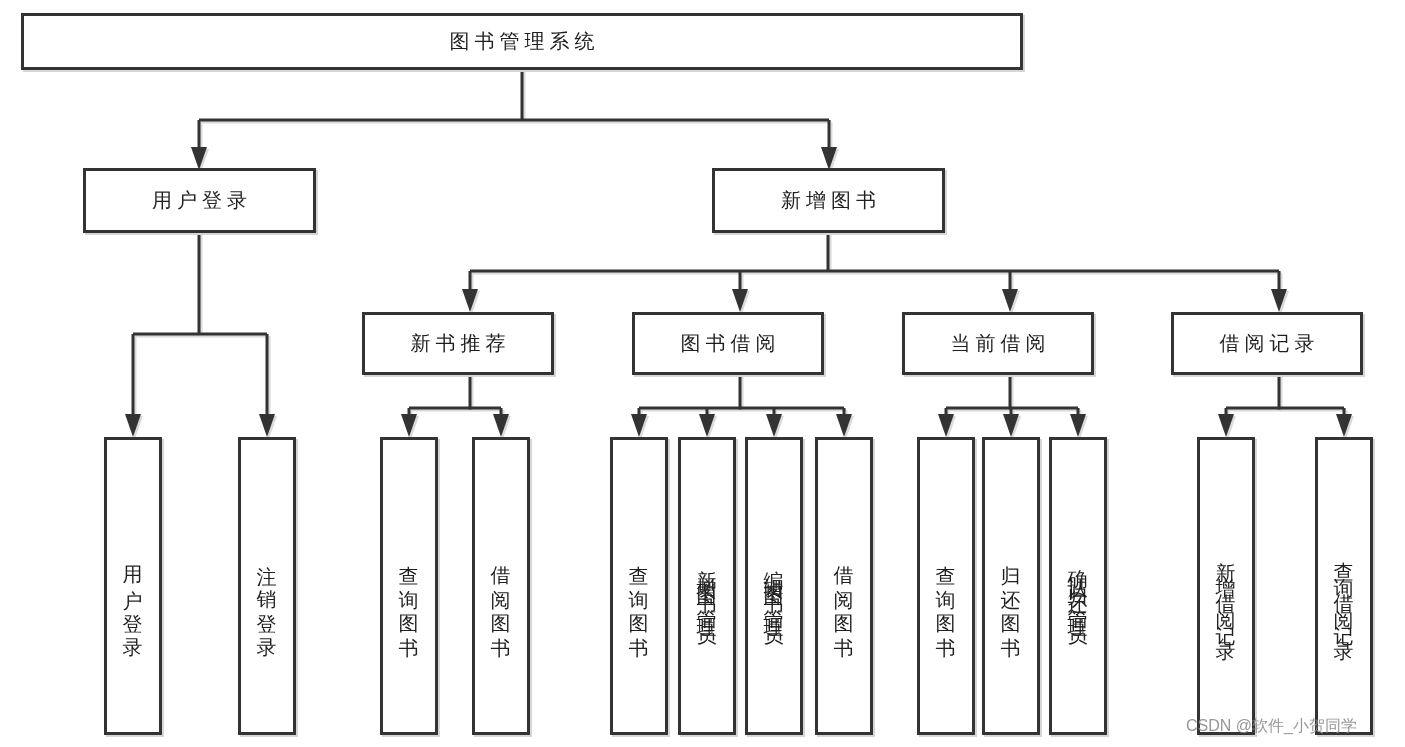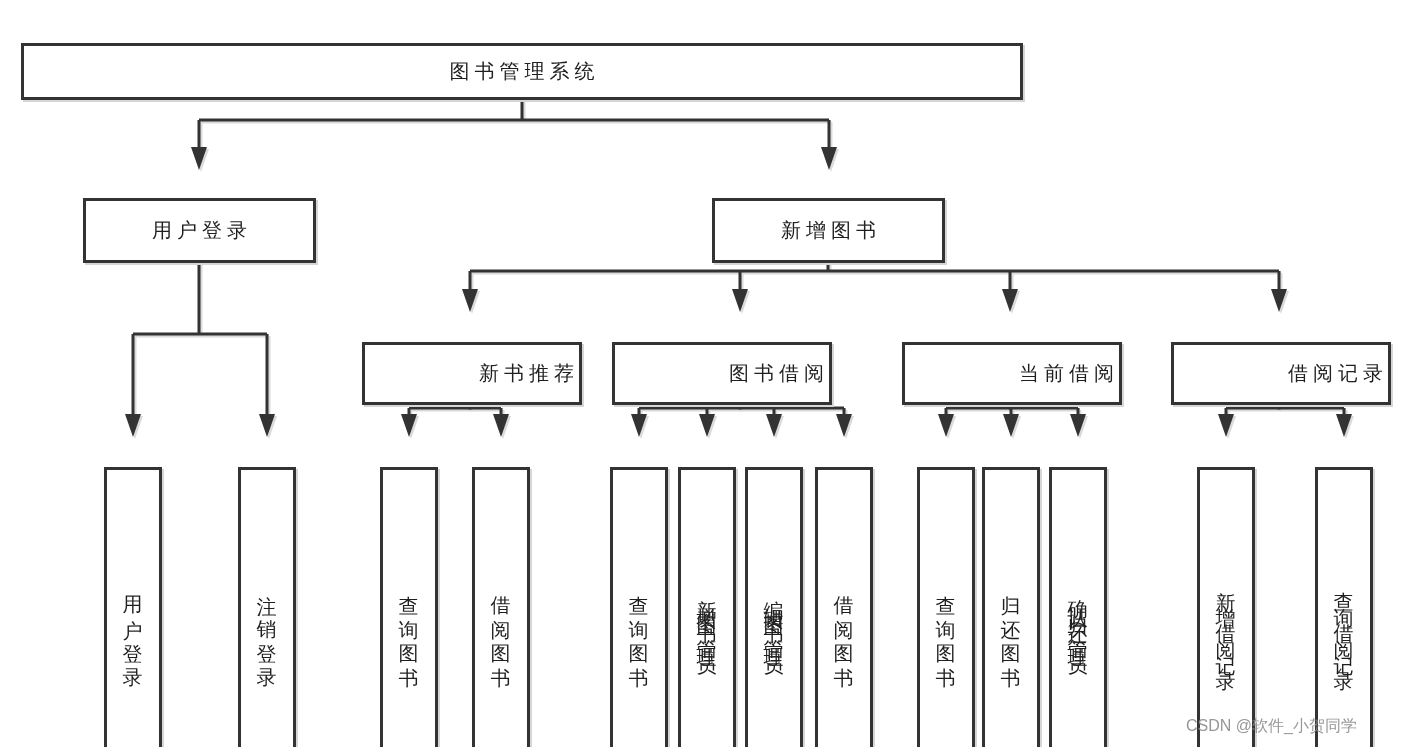--- a/index.html
+++ b/index.html
@@ -6,26 +6,25 @@
   .stage {
     position:relative; width:1405px; height:747px; background:#ffffff;
     font-family:"Liberation Sans", sans-serif; overflow:hidden;
   }
   .connectors { position:absolute; left:0; top:0; filter:drop-shadow(2px 2px 0 #dadada); }
   .box {
     position:absolute; box-sizing:border-box; background:#ffffff;
     border:3px solid #333333; box-shadow:2px 2px 0 #d6d6d6;
     display:flex; align-items:center; justify-content:center;
     color:#1f1f1f;
-    margin-top:30px;
   }
   .hlabel { font-size:20px; letter-spacing:5px; white-space:nowrap; text-indent:5px; }
   .root { left:21px;  top:13px;  width:1002px; height:57px; }
   .l2   { top:168px; width:233px; height:65px; }
-  .l3   { top:312px; width:220px; height:63px;justify-content:flex-end; }
+  .l3   { top:312px; width:192px; height:63px; }
   .leaf { top:437px; width:58px;  height:298px; }
   .vtext {
     writing-mode:vertical-rl; text-orientation:mixed;
     font-size:20px; color:#1f1f1f; line-height:1; white-space:nowrap;
   }
   .ls-wide  { letter-spacing:24px; transform:translateY(12px); }
   .ls-mid   { letter-spacing:16px; transform:translateY(8px); }
   .ls-tight { letter-spacing:8px;  transform:translateY(4px); }
   .watermark {
     position:absolute; left:1186px; top:716px; z-index:10;
@@ -82,21 +81,21 @@
   <div class="box l2" style="left:83px;">
     <span class="hlabel">用户登录</span>
   </div>
   <div class="box l2" style="left:712px;">
     <span class="hlabel">新增图书</span>
   </div>
 
   <div class="box l3" style="left:362px;">
     <span class="hlabel">新书推荐</span>
   </div>
-  <div class="box l3" style="left:612px;">
+  <div class="box l3" style="left:632px;">
     <span class="hlabel">图书借阅</span>
   </div>
   <div class="box l3" style="left:902px;">
     <span class="hlabel">当前借阅</span>
   </div>
   <div class="box l3" style="left:1171px;">
     <span class="hlabel">借阅记录</span>
   </div>
 
   <div class="box leaf" style="left:104px;">

